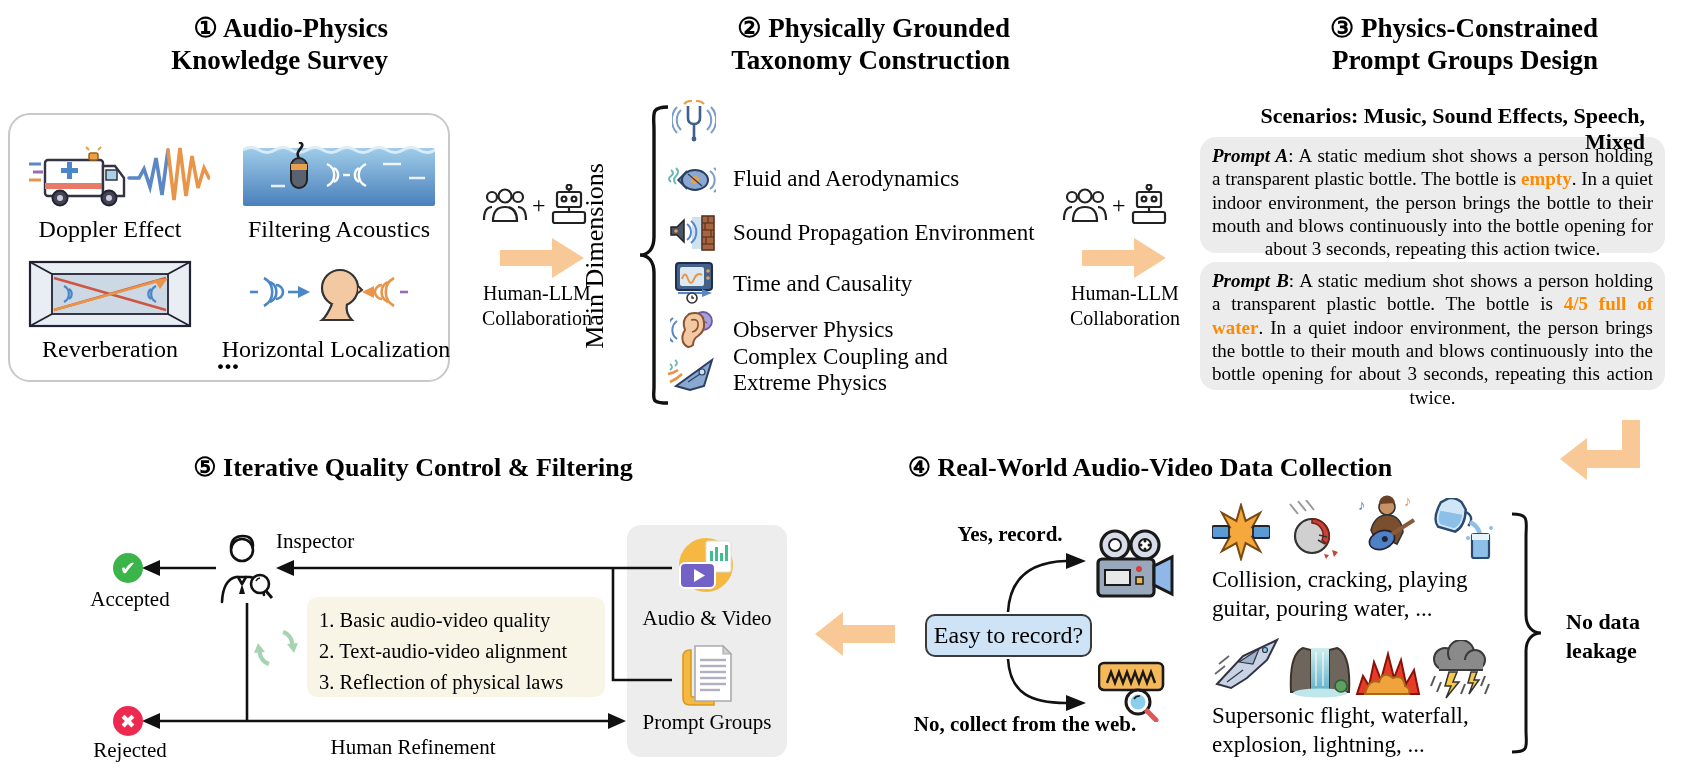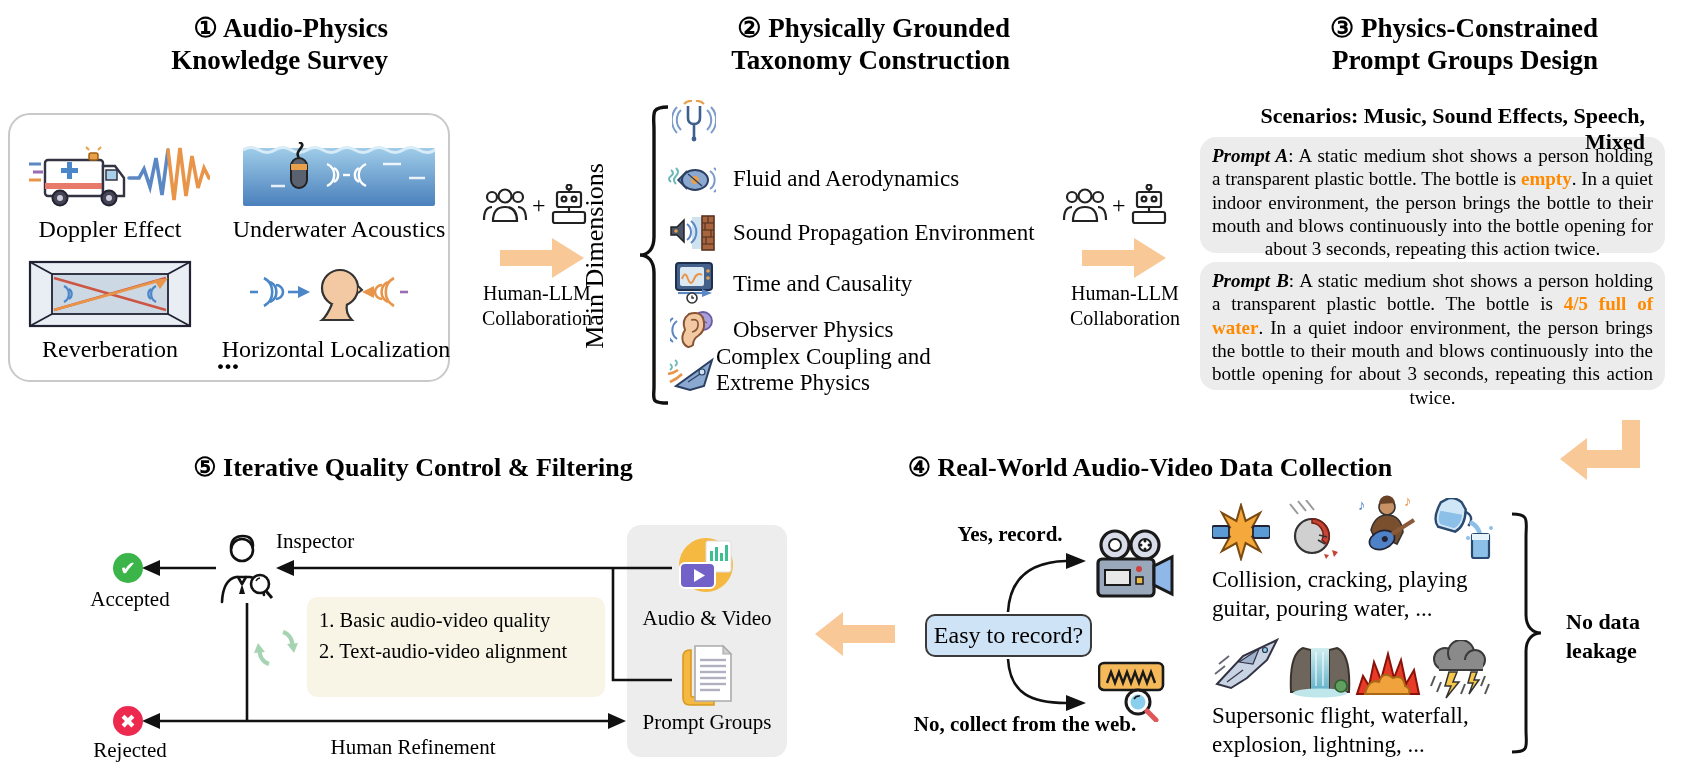--- a/index.html
+++ b/index.html
@@ -37,20 +37,21 @@
   <div class="abs promptbox" style="left:1200px;top:137px;width:441px;height:102px">
     <span class="pl">Prompt A</span><span>: </span><span>A static medium shot shows a person holding a transparent plastic bottle. The bottle is </span><span class="hl">empty</span><span>. In a quiet indoor environment, the person brings the bottle to their mouth and blows continuously into the bottle opening for about 3 seconds, repeating this action twice.</span>
   </div>
   <div class="abs promptbox" style="left:1200px;top:262px;width:441px;height:114px">
     <span class="pl">Prompt B</span><span>: </span><span>A static medium shot shows a person holding a transparent plastic bottle. The bottle is </span><span class="hl">4/5 full of water</span><span>. In a quiet indoor environment, the person brings the bottle to their mouth and blows continuously into the bottle opening for about 3 seconds, repeating this action twice.</span>
   </div>
   <div class="abs graybox" style="left:627px;top:525px;width:160px;height:232px"></div>
   <div class="abs beigebox" style="left:307px;top:597px;width:274px;height:84px">
     <div>1. Basic audio-video quality</div>
     <div>2. Text-audio-video alignment</div>
+    <div>3. Reflection of physical laws</div>
   </div>
 
   <svg class="abs" style="left:0;top:0;pointer-events:none" width="1690" height="780">
     <g stroke="#111" stroke-width="2.6" fill="none">
       <line x1="672" y1="568" x2="294" y2="568"></line>
       <line x1="216" y1="568" x2="158" y2="568"></line>
       <line x1="247" y1="603" x2="247" y2="721"></line>
       <line x1="156" y1="721" x2="612" y2="721"></line>
       <polyline points="613,568 613,680 672,680"></polyline>
     </g>
@@ -132,21 +133,21 @@
     <rect x="48" y="22" width="16" height="6" fill="#e8a04a"></rect>
     <g stroke="#fff" stroke-width="2.4" fill="none">
       <path d="M84,22 a12,12 0 0 1 0,22"></path>
         <path d="M91,26 a8,8 0 0 1 0,14"></path>
       <line x1="100" y1="33" x2="107" y2="33"></line>
       <path d="M123,22 a12,12 0 0 0 0,22"></path>
         <path d="M116,26 a8,8 0 0 0 0,14"></path>
       <path d="M140,22 h18 m8,14 h16 m-154,8 h14" opacity="0.85"></path>
     </g>
   </svg>
-  <div class="abs itemlbl" style="left:220px;top:216px;width:238px">Underwater Acoustics</div>
+  <div class="abs itemlbl" style="left:220px;top:216px;width:238px">Filtering Acoustics</div>
 
   <svg class="abs" style="left:28px;top:258px" width="165" height="72">
     <rect x="2" y="4" width="160" height="64" fill="#e8eef4" stroke="#223" stroke-width="2.2"></rect>
     <rect x="24" y="16" width="116" height="40" fill="#ccd8e4" stroke="#223" stroke-width="1.8"></rect>
     <line x1="2" y1="4" x2="24" y2="16" stroke="#223" stroke-width="1.8"></line>
     <line x1="162" y1="4" x2="140" y2="16" stroke="#223" stroke-width="1.8"></line>
     <line x1="2" y1="68" x2="24" y2="56" stroke="#223" stroke-width="1.8"></line>
     <line x1="162" y1="68" x2="140" y2="56" stroke="#223" stroke-width="1.8"></line>
     <path d="M26,20 L138,52 M26,52 L138,20" stroke="#cc5544" stroke-width="2.6" fill="none"></path>
     <path d="M26,52 L130,23" stroke="#e8954a" stroke-width="2.6" fill="none"></path>
@@ -330,21 +331,21 @@
   <svg class="abs" style="left:666px;top:350px" width="50" height="46" viewBox="0 0 50 46">
     <g stroke="#e8954a" stroke-width="2.6" fill="none">
       <path d="M4,32 q7,-3 12,-8"></path>
         <path d="M2,24 q6,-1 10,-4"></path>
     </g>
     <path d="M4,14 q4,3 0,6 M9,10 q4,3 0,6" stroke="#6ab8b8" stroke-width="1.8" fill="none"></path>
     <polygon points="10,36 46,10 38,36 24,40" fill="#8aa8d0" stroke="#2b3f63" stroke-width="2"></polygon>
     <circle cx="36" cy="22" r="3" fill="#cfe2f0" stroke="#2b3f63" stroke-width="1.2"></circle>
     <line x1="22" y1="32" x2="34" y2="24" stroke="#2b3f63" stroke-width="1.2"></line>
   </svg>
-  <div class="abs dimlbl" style="left:716px;top:344px;width:228px">Complex Coupling and Extreme Physics</div>
+  <div class="abs dimlbl" style="left:733px;top:344px;width:228px">Complex Coupling and Extreme Physics</div>
 
   <div class="abs ttl" style="left:1228px;top:12px;width:370px">
     <div>③ Physics-Constrained</div>
     <div>Prompt Groups Design</div>
   </div>
   <div class="abs" style="left:1225px;top:103px;width:420px;text-align:right;font-weight:bold;font-size:22px">Scenarios: Music, Sound Effects, Speech, Mixed</div>
 
   <div class="abs ttl2" style="left:880px;top:452px;width:540px">④ Real-World Audio-Video Data Collection</div>
   <div class="abs bold21" style="left:945px;top:522px;width:130px;text-align:center">Yes, record.</div>
 

